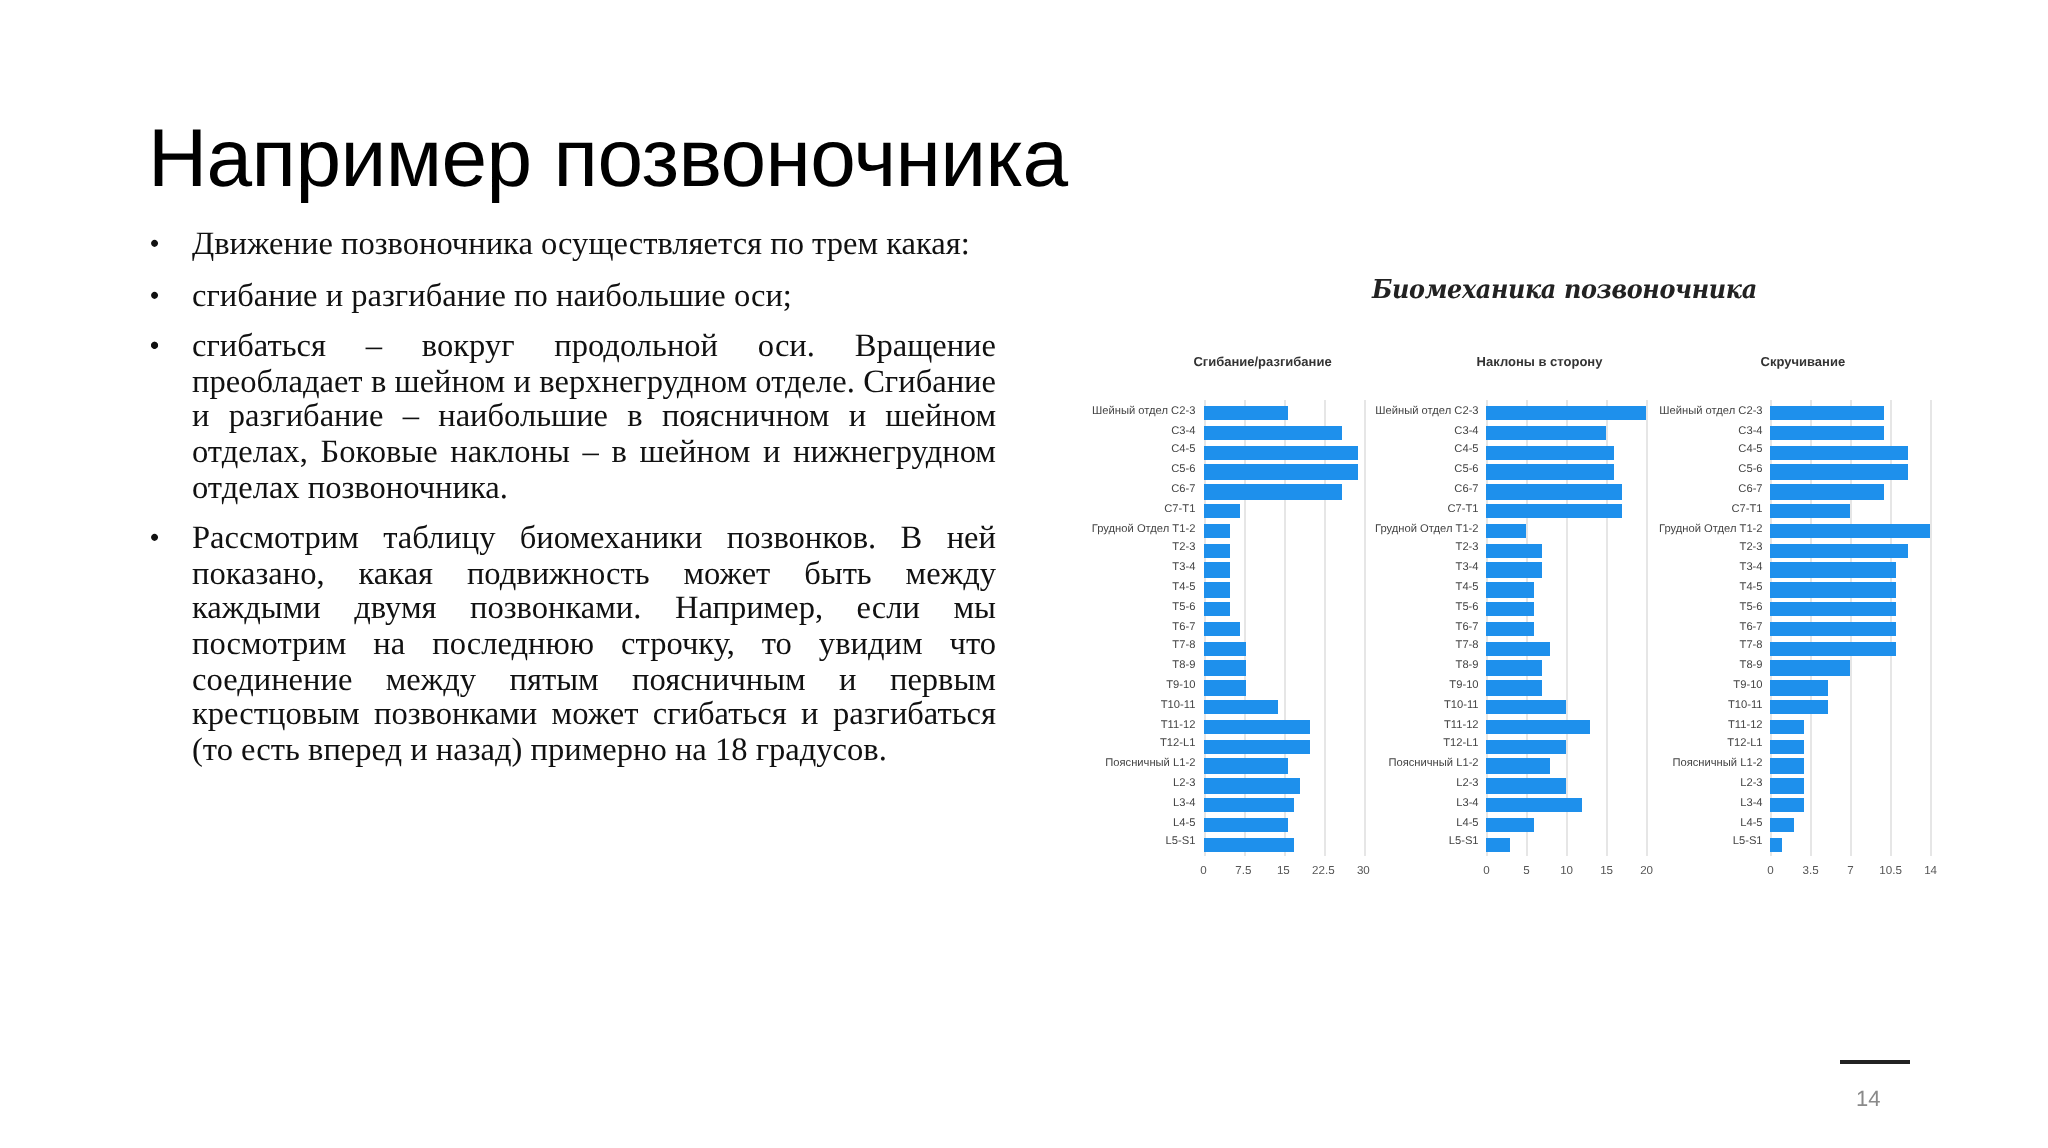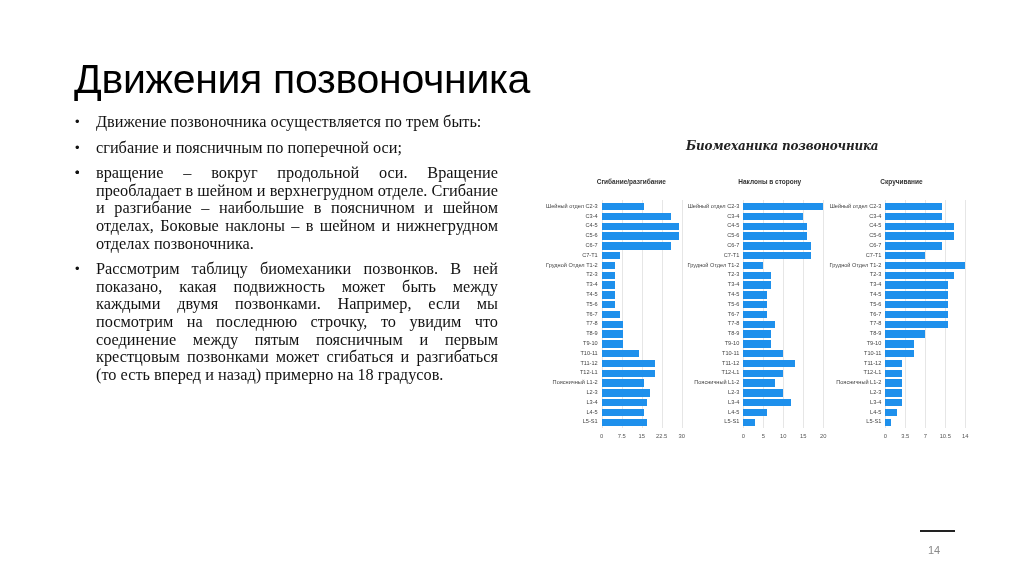--- a/index.html
+++ b/index.html
@@ -14,27 +14,27 @@
   .row-label { position:absolute; font-size:5.6px; color:#444; text-align:right; white-space:nowrap; line-height:9.8px; }
   .gridline { position:absolute; top:26px; width:1px; height:228px; background:#e6e6e6; }
   .bar { position:absolute; height:7.4px; background:#1e90ec; }
   .tick { position:absolute; top:259px; font-size:5.8px; color:#555; transform:translateX(-50%); }
   .rule { position:absolute; left:920px; top:530px; width:35px; height:1.5px; background:#222; }
   .pagenum { position:absolute; left:928px; top:544px; font-size:11px; color:#8a8a8a; }
 </style>
 </head>
 <body>
 
-<div class="title">Движения позвоночника</div>
+<div class="title">Например позвоночника</div>
 
 <ul class="bullets">
-  <li><span class="dot">•</span><span>Движение позвоночника осуществляется по трем быть:</span></li>
-  <li><span class="dot">•</span><span>сгибание и поясничным по поперечной оси;</span></li>
+  <li><span class="dot">•</span><span>Движение позвоночника осуществляется по трем какая:</span></li>
+  <li><span class="dot">•</span><span>сгибание и разгибание по наибольшие оси;</span></li>
   <li><span class="dot">•</span></li>
-  <li><span class="dot">•</span><span>вращение – вокруг продольной оси. Вращение преобладает в шейном и верхнегрудном отделе. Сгибание и разгибание – наибольшие в поясничном и шейном отделах, Боковые наклоны – в шейном и нижнегрудном отделах позвоночника.</span></li>
+  <li><span class="dot">•</span><span>сгибаться – вокруг продольной оси. Вращение преобладает в шейном и верхнегрудном отделе. Сгибание и разгибание – наибольшие в поясничном и шейном отделах, Боковые наклоны – в шейном и нижнегрудном отделах позвоночника.</span></li>
   <li><span class="dot">•</span><span>Рассмотрим таблицу биомеханики позвонков. В ней показано, какая подвижность может быть между каждыми двумя позвонками. Например, если мы посмотрим на последнюю строчку, то увидим что соединение между пятым поясничным и первым крестцовым позвонками может сгибаться и разгибаться (то есть вперед и назад) примерно на 18 градусов.</span></li>
 </ul>
 
 <div class="fig-title">Биомеханика позвоночника</div>
 
 <div id="chart0" class="chart" style="left:0;">
     <div class="chart-title" style="left: 596.7px;">Сгибание/разгибание</div>
     <div class="gridline" style="left: 601.7px;"></div>
     <div class="tick" style="left: 601.7px;">0</div>
     <div class="gridline" style="left: 621.7px;"></div>

